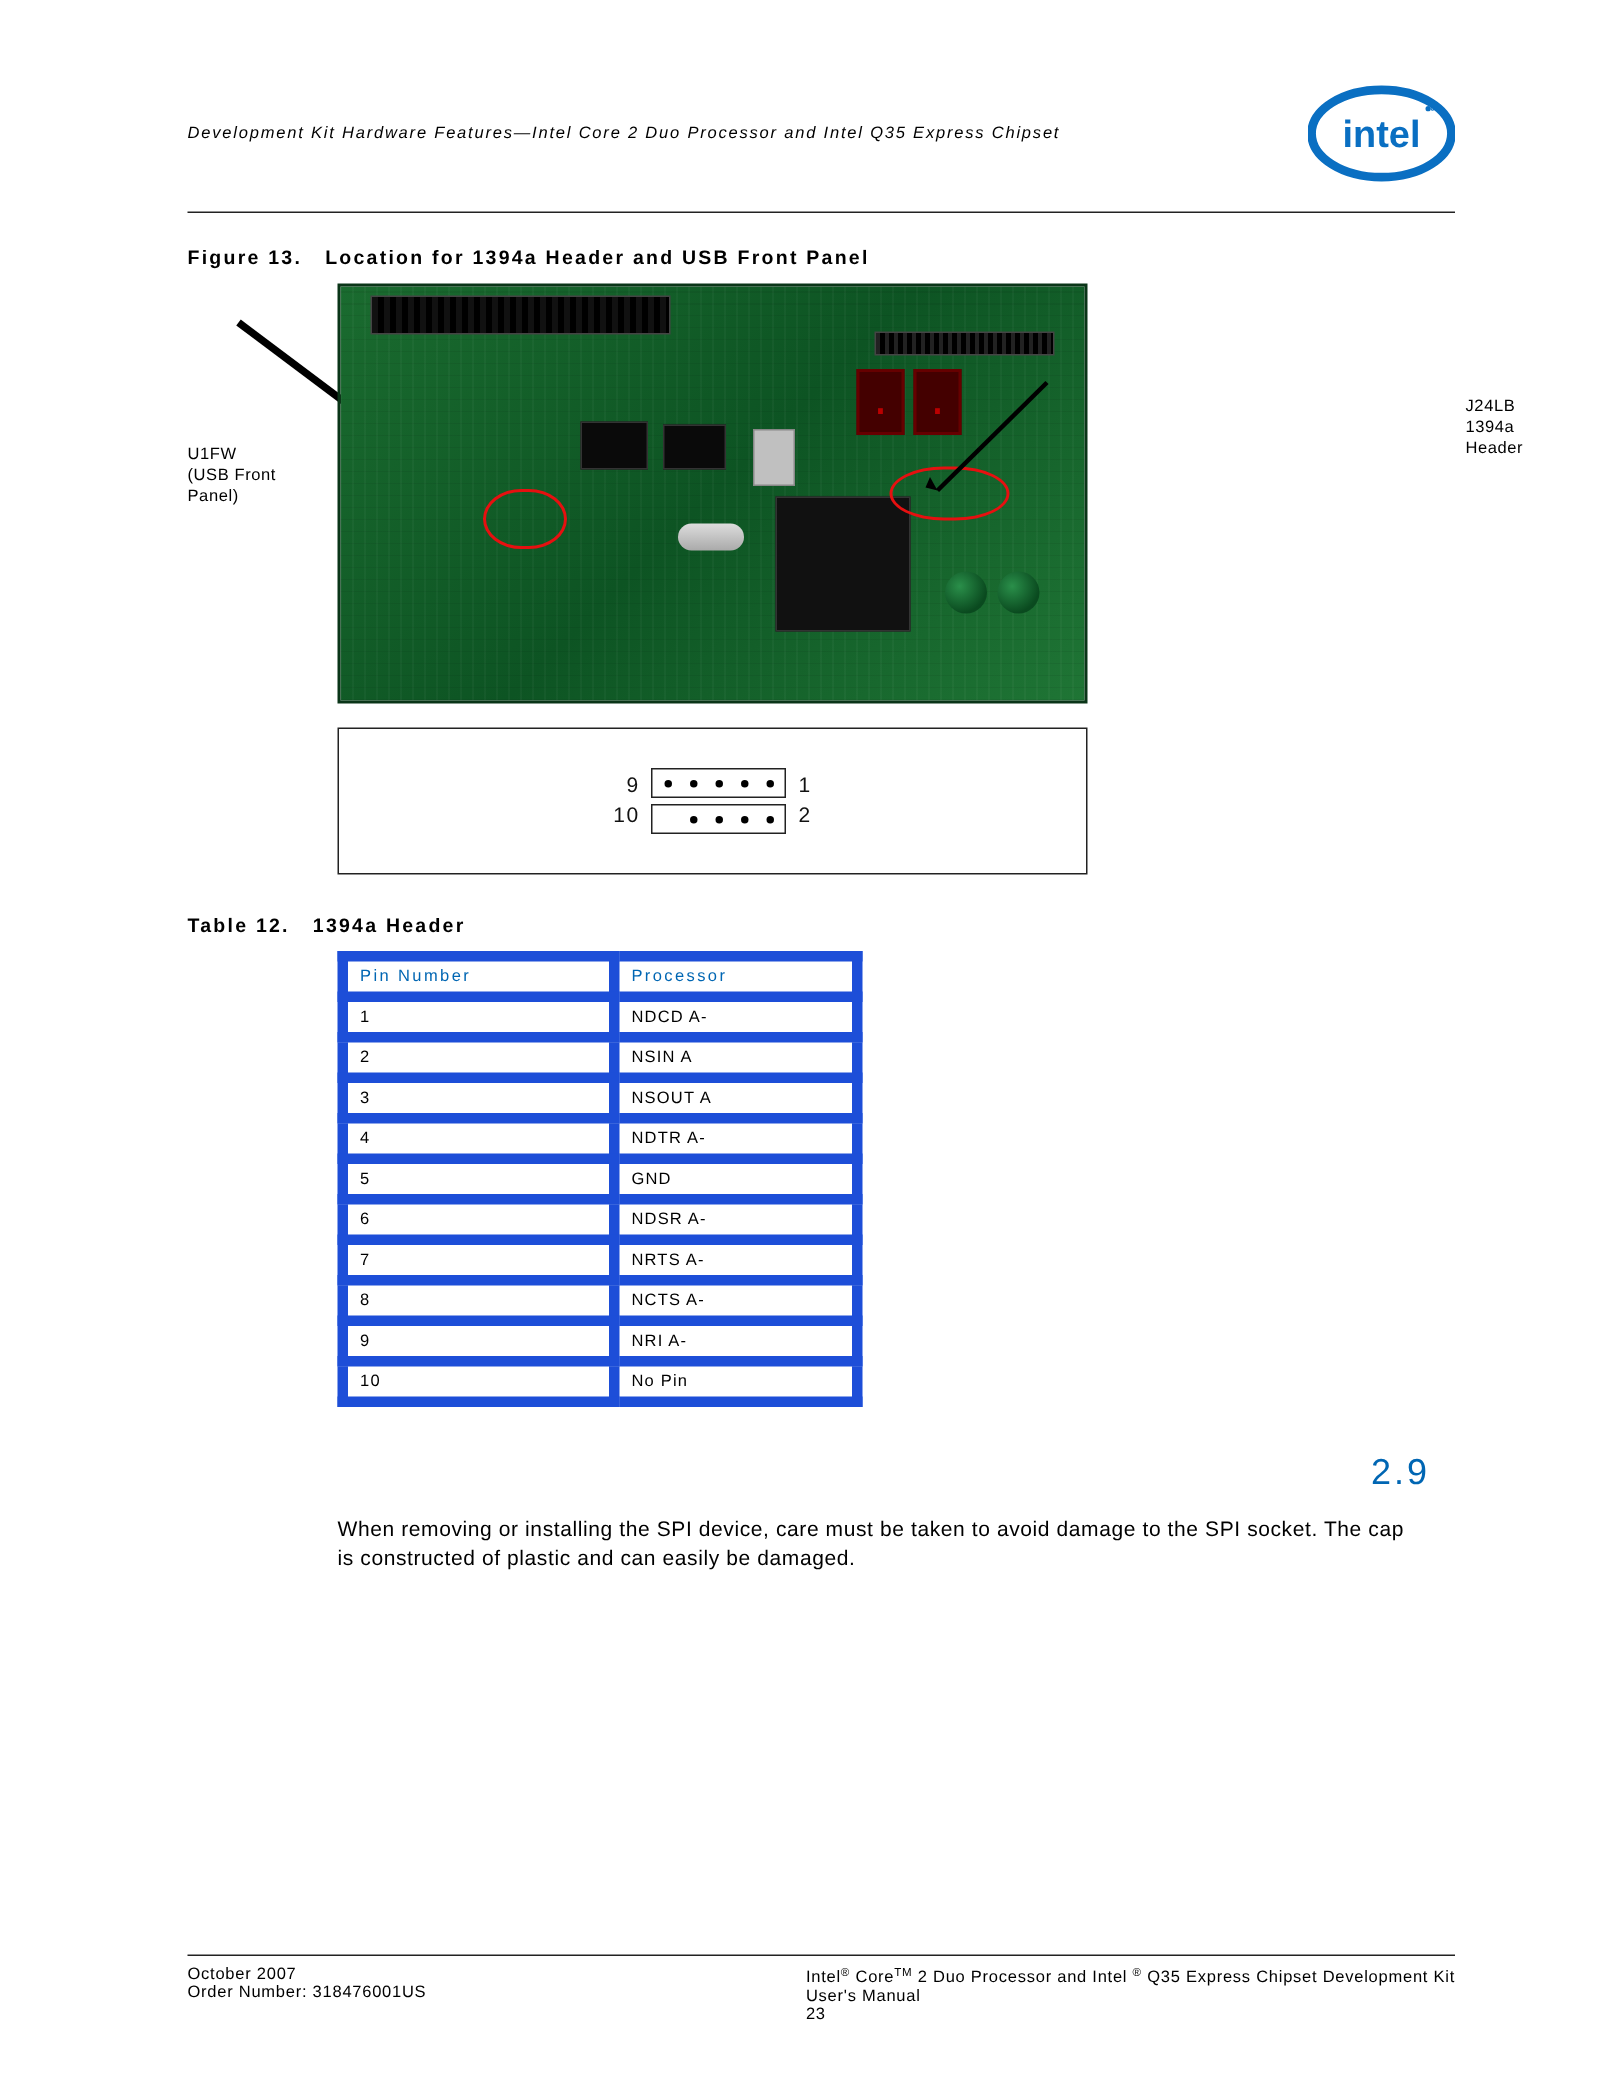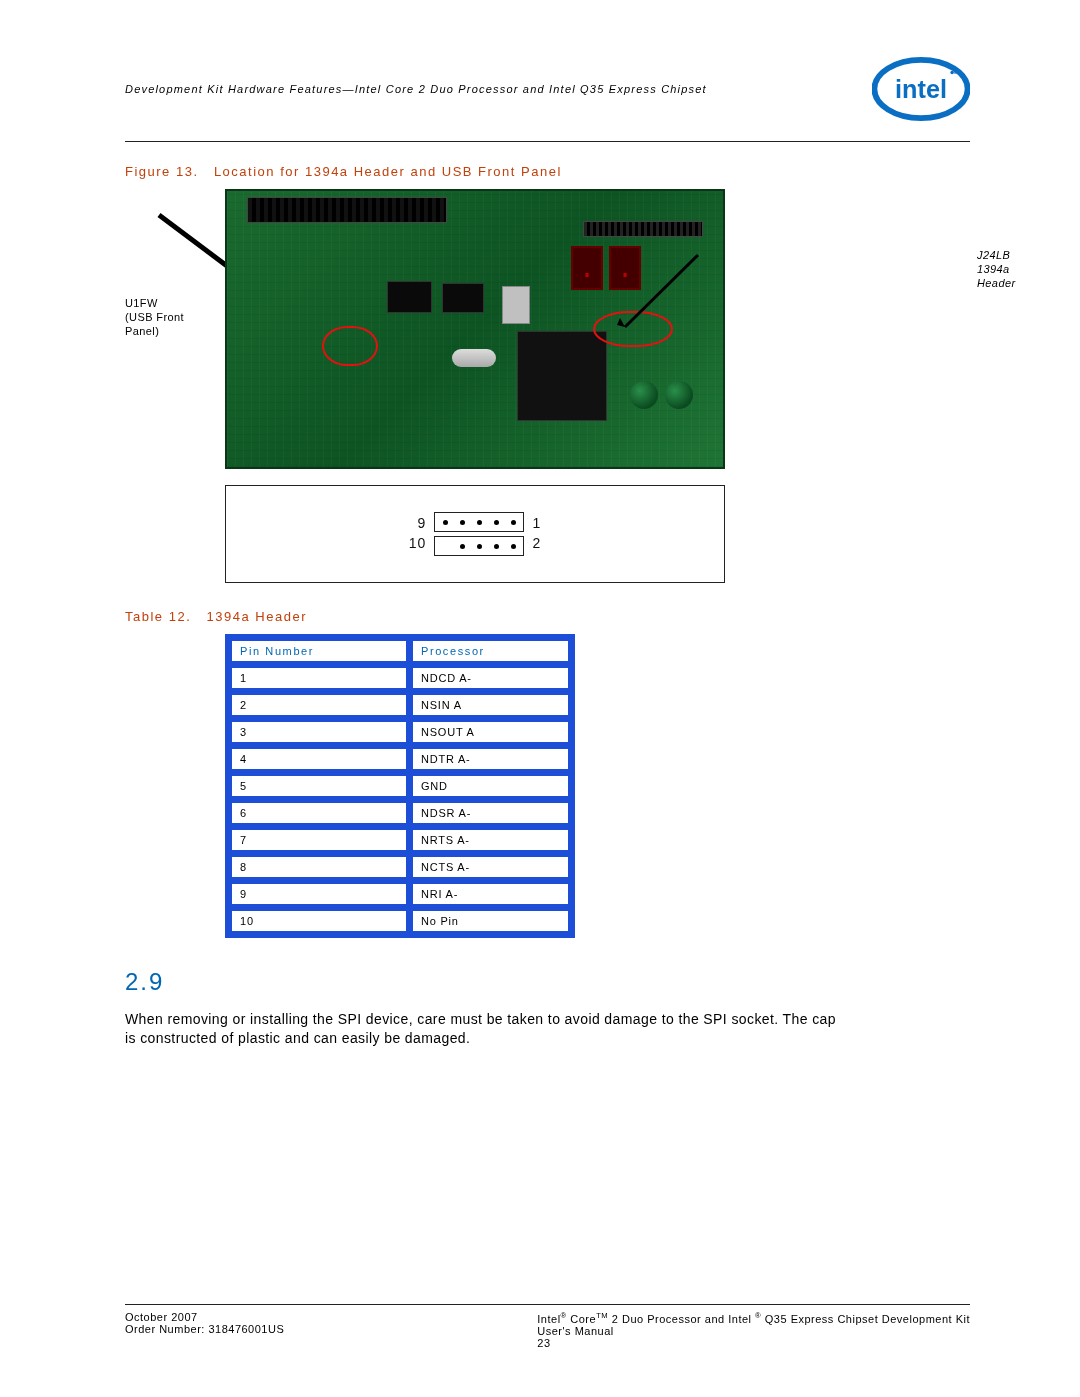--- a/index.html
+++ b/index.html
@@ -36,24 +36,25 @@
     position: relative;
     flex-shrink: 0;
   }
   .logo svg { width: 100%; height: 100%; }
   .hr {
     border: none;
     border-top: 1px solid #222;
     margin: 0 0 22px 0;
   }
   .figure-caption, .table-caption {
-    color: #c2410c;
+    color: #000000;
     font-size: 13px;
     letter-spacing: 1.5px;
     margin-bottom: 10px;
+    font-weight: bold;
   }
   .figure-caption .fig-title { }
   .figure-wrap {
     margin-left: 100px;
     margin-bottom: 16px;
     position: relative;
   }
   .board {
     width: 500px;
     height: 280px;
@@ -94,21 +95,21 @@
   .redcirc.b { width:80px; height:36px; right:50px; top:120px; }
   .arrow-l { position:absolute; left:-70px; top:20px; width:240px; height:170px; pointer-events:none; }
   .callout {
     position: absolute;
     font-size: 11px;
     color: #000;
     line-height: 1.25;
     letter-spacing: .4px;
   }
   .callout.left { left:-100px; top:108px; width:90px; }
-  .callout.right { right:-82px; top:60px; width:75px;font-style:italic; }
+  .callout.right { right:-82px; top:76px; width:75px; }
   .pinout-box {
     margin-left: 100px;
     width: 500px;
     height: 98px;
     border: 1px solid #222;
     display: flex;
     align-items: center;
     justify-content: center;
     margin-bottom: 26px;
     position: relative;
@@ -139,25 +140,27 @@
     font-weight: normal;
     letter-spacing: 1.6px;
   }
   .section-head {
     color: #0066b3;
     font-size: 24px;
     letter-spacing: 2px;
     font-weight: normal;
     margin-bottom: 14px;
     display: flex;
+    justify-content: flex-end;
   }
   .section-head .num { min-width:56px; }
   .body-text {
     font-size: 14px;
     letter-spacing: .4px;
+    margin-left: 100px;
     line-height: 1.35;
     width: 720px;
   }
   .footer {
     position: absolute;
     left: 125px;
     right: 110px;
     bottom: 48px;
   }
   .footer-hr { border:none; border-top:1px solid #222; margin-bottom:6px; }

